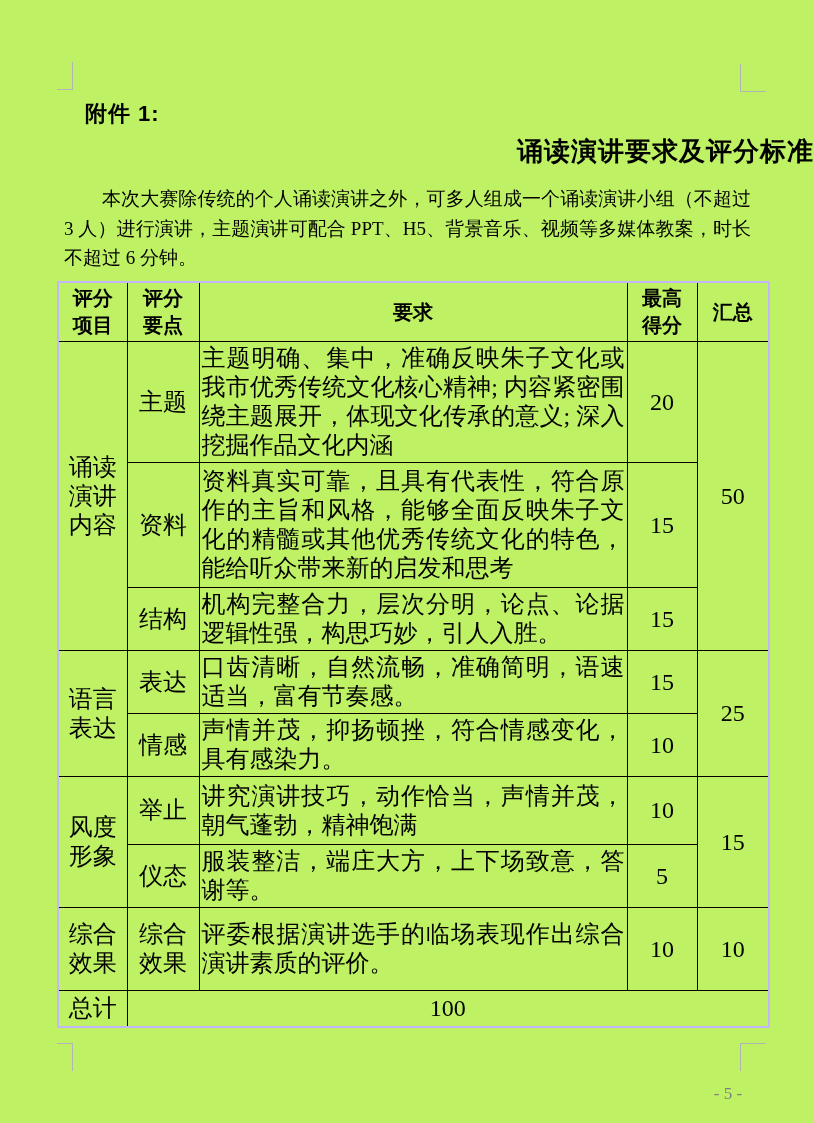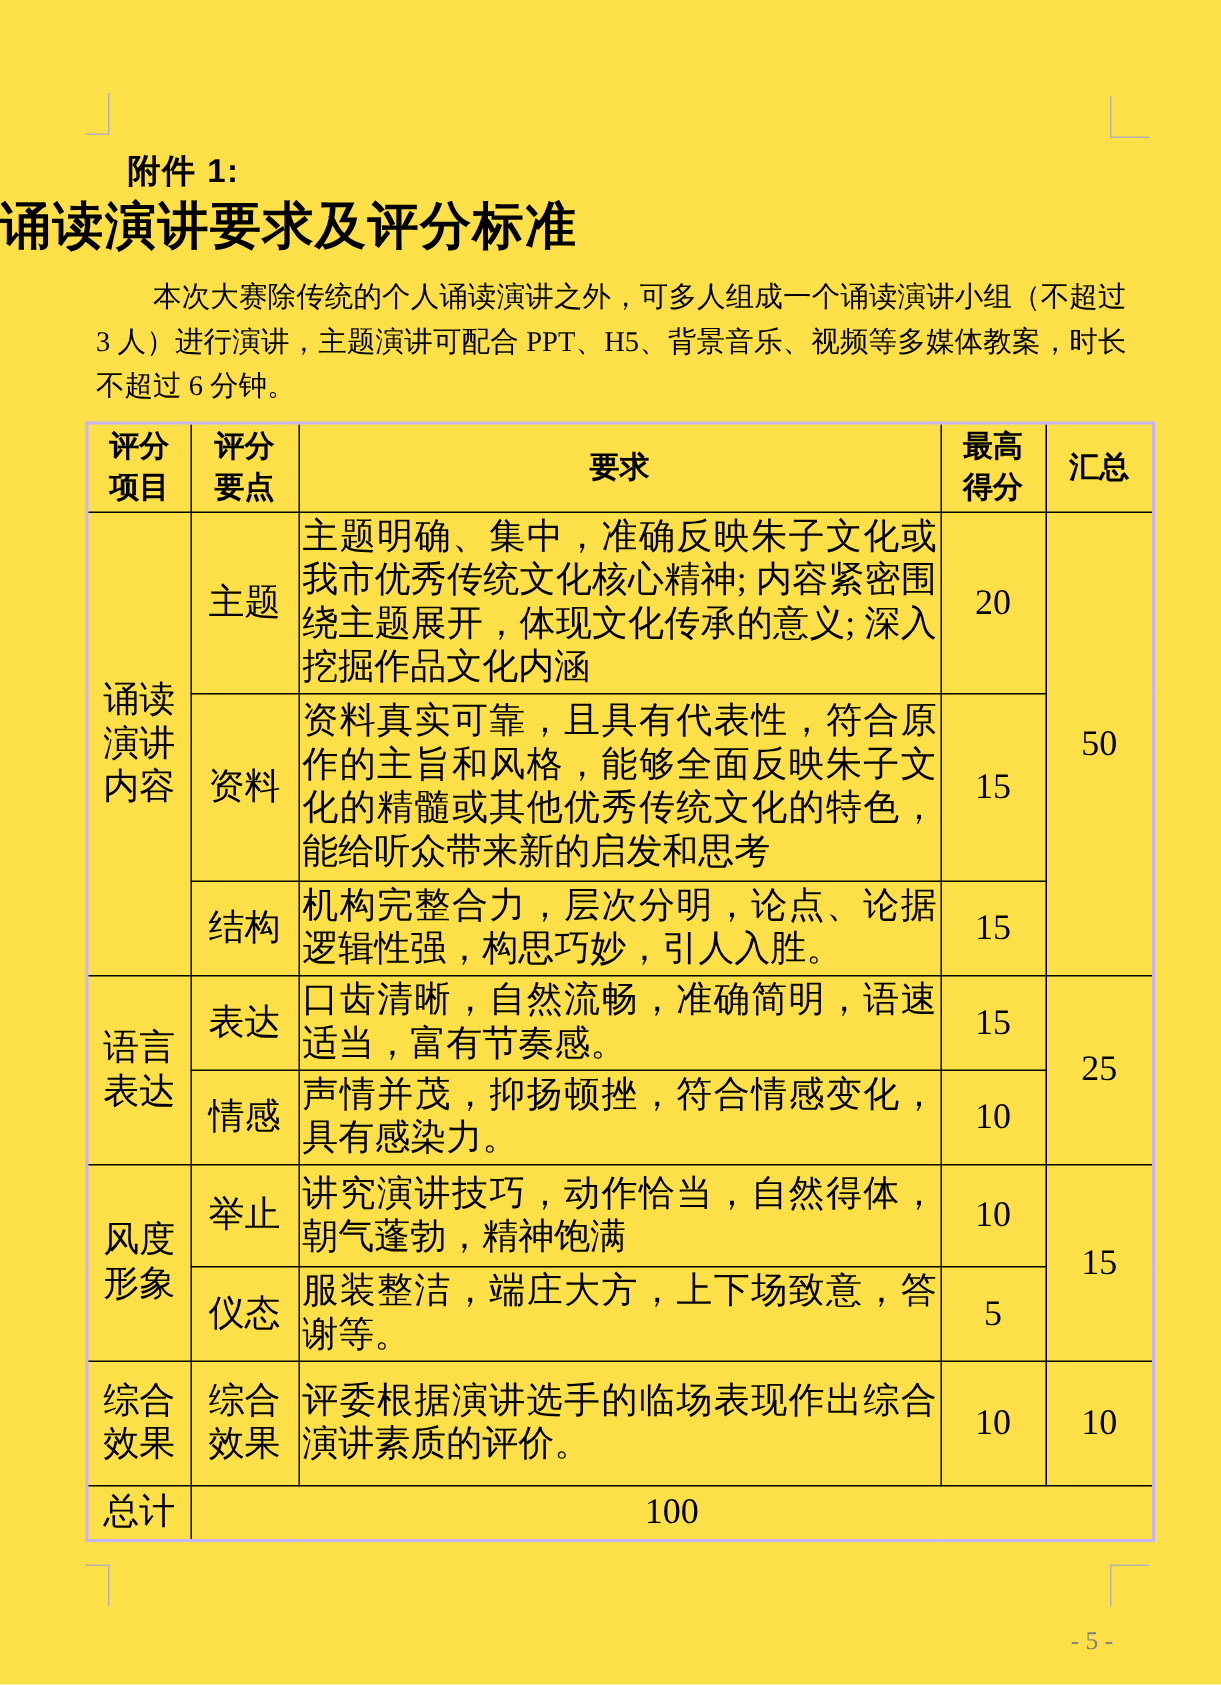--- a/index.html
+++ b/index.html
@@ -1,42 +1,42 @@
 <!DOCTYPE html>
 <html><head>
 <meta charset="utf-8">
 <style>
   * { margin: 0; padding: 0; box-sizing: border-box; }
   html, body { background: #ffffff; }
   .page {
     position: relative;
     width: 814px;
     height: 1123px;
-    background: #fde047;
+    background: #bef264;
     font-family: "Liberation Serif", serif;
     color: #000000;
     overflow: hidden;
   }
   .attachment-label {
     position: absolute;
     left: 85px;
     top: 99px;
     font-family: "Liberation Sans", sans-serif;
     font-weight: bold;
     font-size: 22px;
     letter-spacing: 1px;
   }
   .doc-title {
     position: absolute;
     left: 0;
     right: 0;
     top: 130px;
-    text-align: left;
+    text-align: right;
     font-weight: bold;
-    font-size: 34px;
+    font-size: 26px;
     line-height: 44px;
     letter-spacing: 1px;
   }
   .intro {
     position: absolute;
     left: 64px;
     top: 184px;
     width: 687px;
     font-size: 19px;
     line-height: 29.6px;
@@ -160,21 +160,21 @@
       <tr style="height:61px">
         <td class="point-cell">情感</td>
         <td class="req-cell">声情并茂，抑扬顿挫，符合情感变化，具有感染力。</td>
         <td class="score-cell">10</td>
       </tr>
 
       <tr style="height:68px">
         <td class="group-cell ml" rowspan="2">风度
 形象</td>
         <td class="point-cell">举止</td>
-        <td class="req-cell">讲究演讲技巧，动作恰当，自然得体，朝气蓬勃，精神饱满</td>
+        <td class="req-cell">讲究演讲技巧，动作恰当，声情并茂，朝气蓬勃，精神饱满</td>
         <td class="score-cell">10</td>
         <td class="total-cell" rowspan="2">15</td>
       </tr>
       <tr style="height:54px">
         <td class="point-cell">仪态</td>
         <td class="req-cell">服装整洁，端庄大方，上下场致意，答谢等。</td>
         <td class="score-cell">5</td>
       </tr>
 
       <tr style="height:83px">

